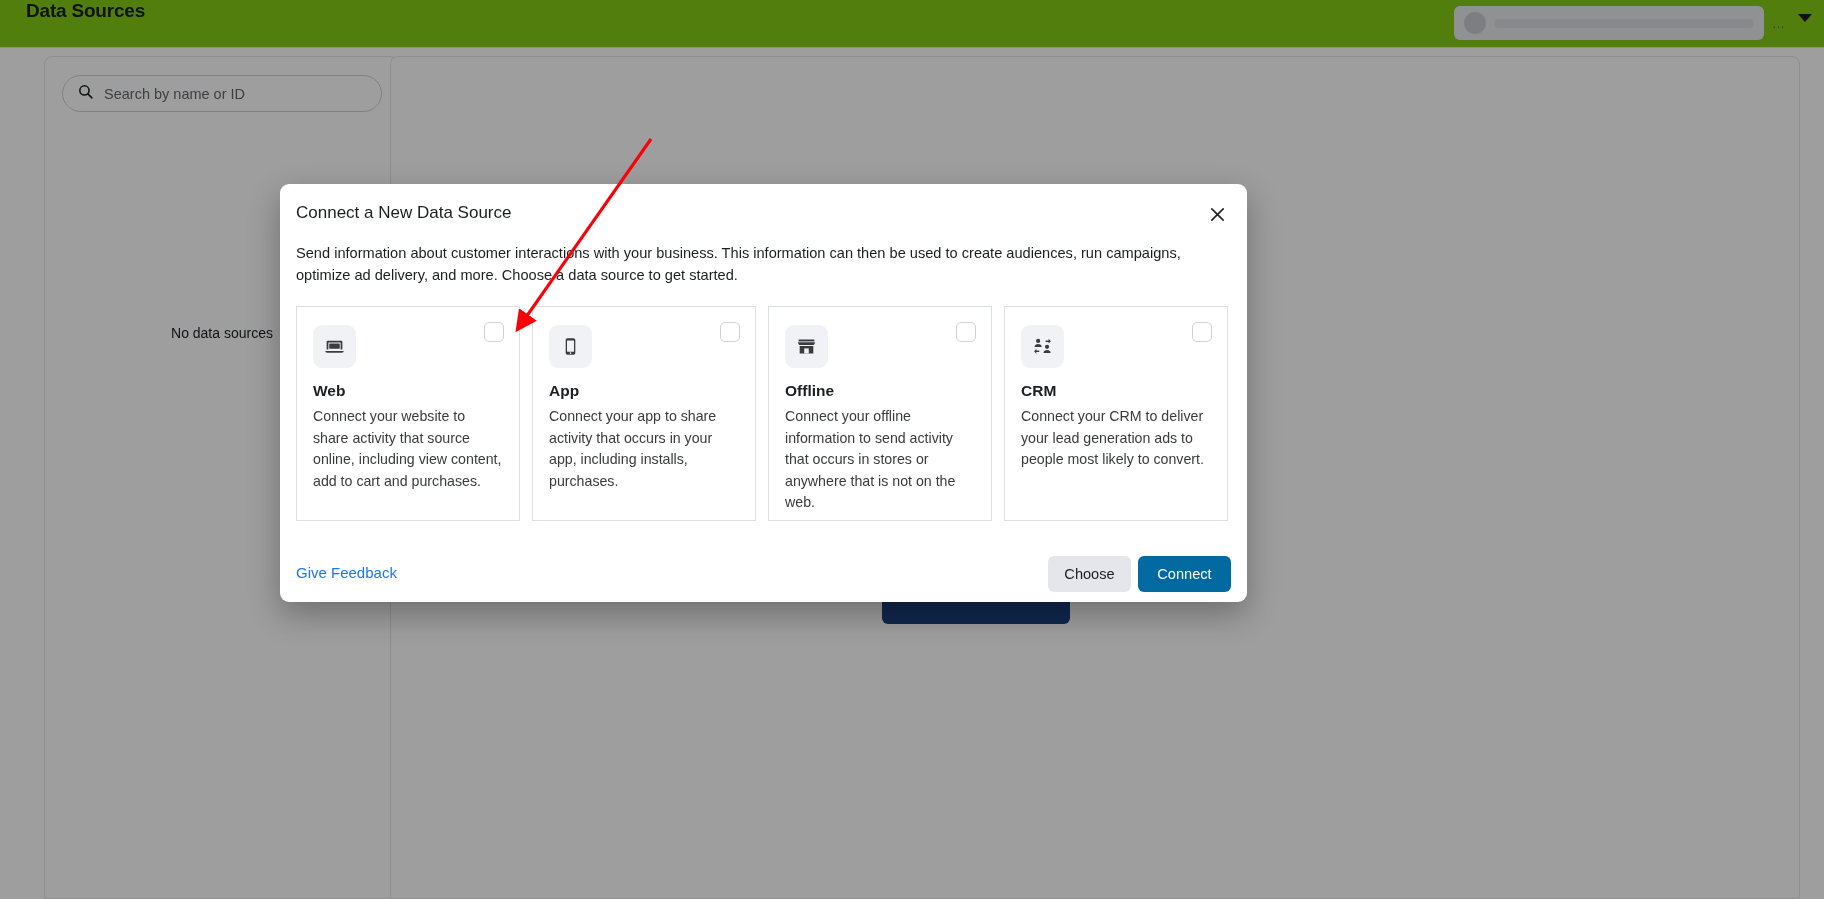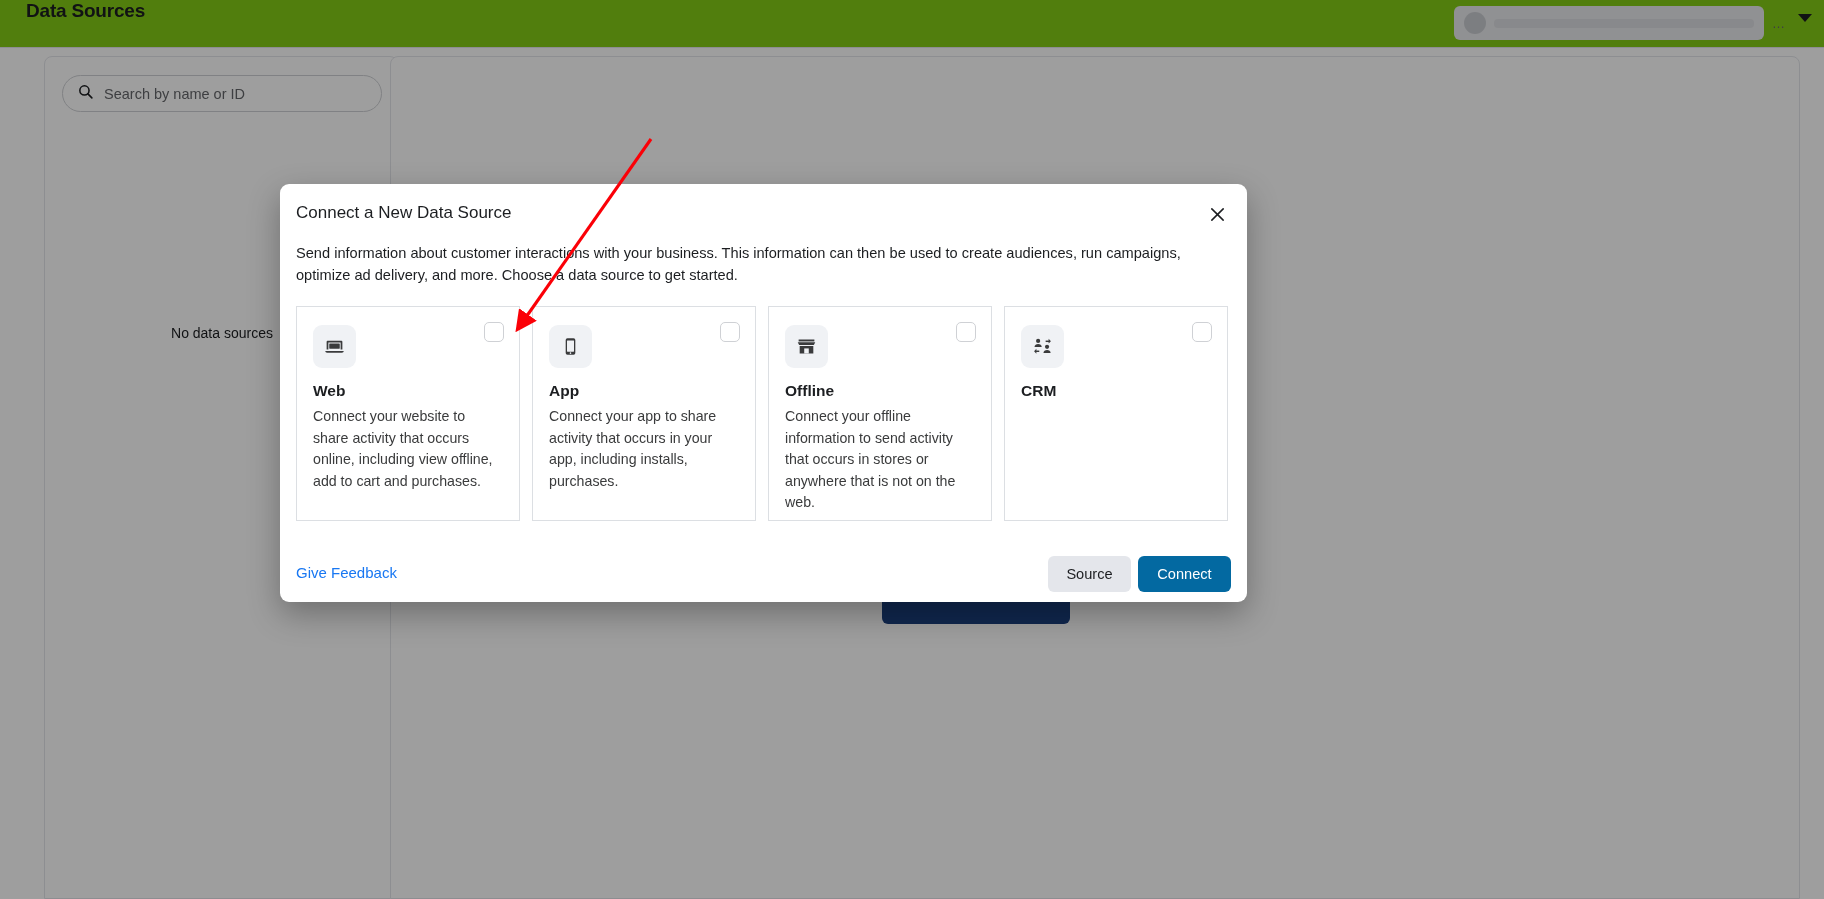--- a/index.html
+++ b/index.html
@@ -216,21 +216,21 @@
   <div class="card">
     <div class="card-icon">
       <svg width="21" height="21" viewBox="0 0 24 24" fill="#3a3b3c">
         <path d="M4 5.5h16c.55 0 1 .45 1 1v9h-2v-8H5v8H3v-9c0-.55.45-1 1-1z"></path>
         <rect x="6" y="8.5" width="12" height="6" rx="0.5"></rect>
         <path d="M1.5 17h21c0 1.1-.9 2-2 2h-17c-1.1 0-2-.9-2-2z"></path>
       </svg>
     </div>
     <div class="card-check"></div>
     <div class="card-title">Web</div>
-    <div class="card-text">Connect your website to share activity that occurs online, including view offline, add to cart and purchases.</div>
+    <div class="card-text">Connect your website to share activity that source online, including view content, add to cart and purchases.</div>
   </div>
 
   <div class="card">
     <div class="card-icon">
       <svg width="21" height="21" viewBox="0 0 24 24" fill="#3a3b3c">
         <rect x="6.5" y="2.5" width="11" height="19" rx="2"></rect>
         <rect x="8" y="5" width="8" height="13" rx="0.5" fill="#f0f2f5"></rect>
         <circle cx="12" cy="19.6" r="0.9" fill="#f0f2f5"></circle>
       </svg>
     </div>
@@ -261,26 +261,27 @@
         <circle cx="17.2" cy="12.4" r="2.4"></circle>
         <path d="M13.1 19.4c0-2.3 1.9-3.5 4.1-3.5s4.1 1.2 4.1 3.5z"></path>
         <path d="M15.6 5.2h3.9v1.7h-3.9z"></path>
         <path d="M19 3.2l2.6 2.8L19 8.7z"></path>
         <path d="M4.4 16.6h3.9v1.7H4.4z"></path>
         <path d="M5 14.6L2.4 17.4 5 20.2z"></path>
       </svg>
     </div>
     <div class="card-check"></div>
     <div class="card-title">CRM</div>
+    <div class="card-text">Connect your CRM to deliver your lead generation ads to people most likely to convert.</div>
   </div>
 
 </div>
 
 <div class="give-feedback">Give Feedback</div>
-<button class="btn-cancel">Source</button>
+<button class="btn-cancel">Choose</button>
 <button class="btn-connect">Connect</button>
 
 <svg class="annot">
   <defs>
     <marker id="ah" markerWidth="7" markerHeight="7" refX="2.2" refY="3.5" orient="auto">
       <path d="M0,0 L7,3.5 L0,7 z" fill="#fb0007"></path>
     </marker>
   </defs>
   <line x1="651" y1="139" x2="524" y2="320" stroke="#fb0007" stroke-width="3.1" marker-end="url(#ah)"></line>
 </svg>

